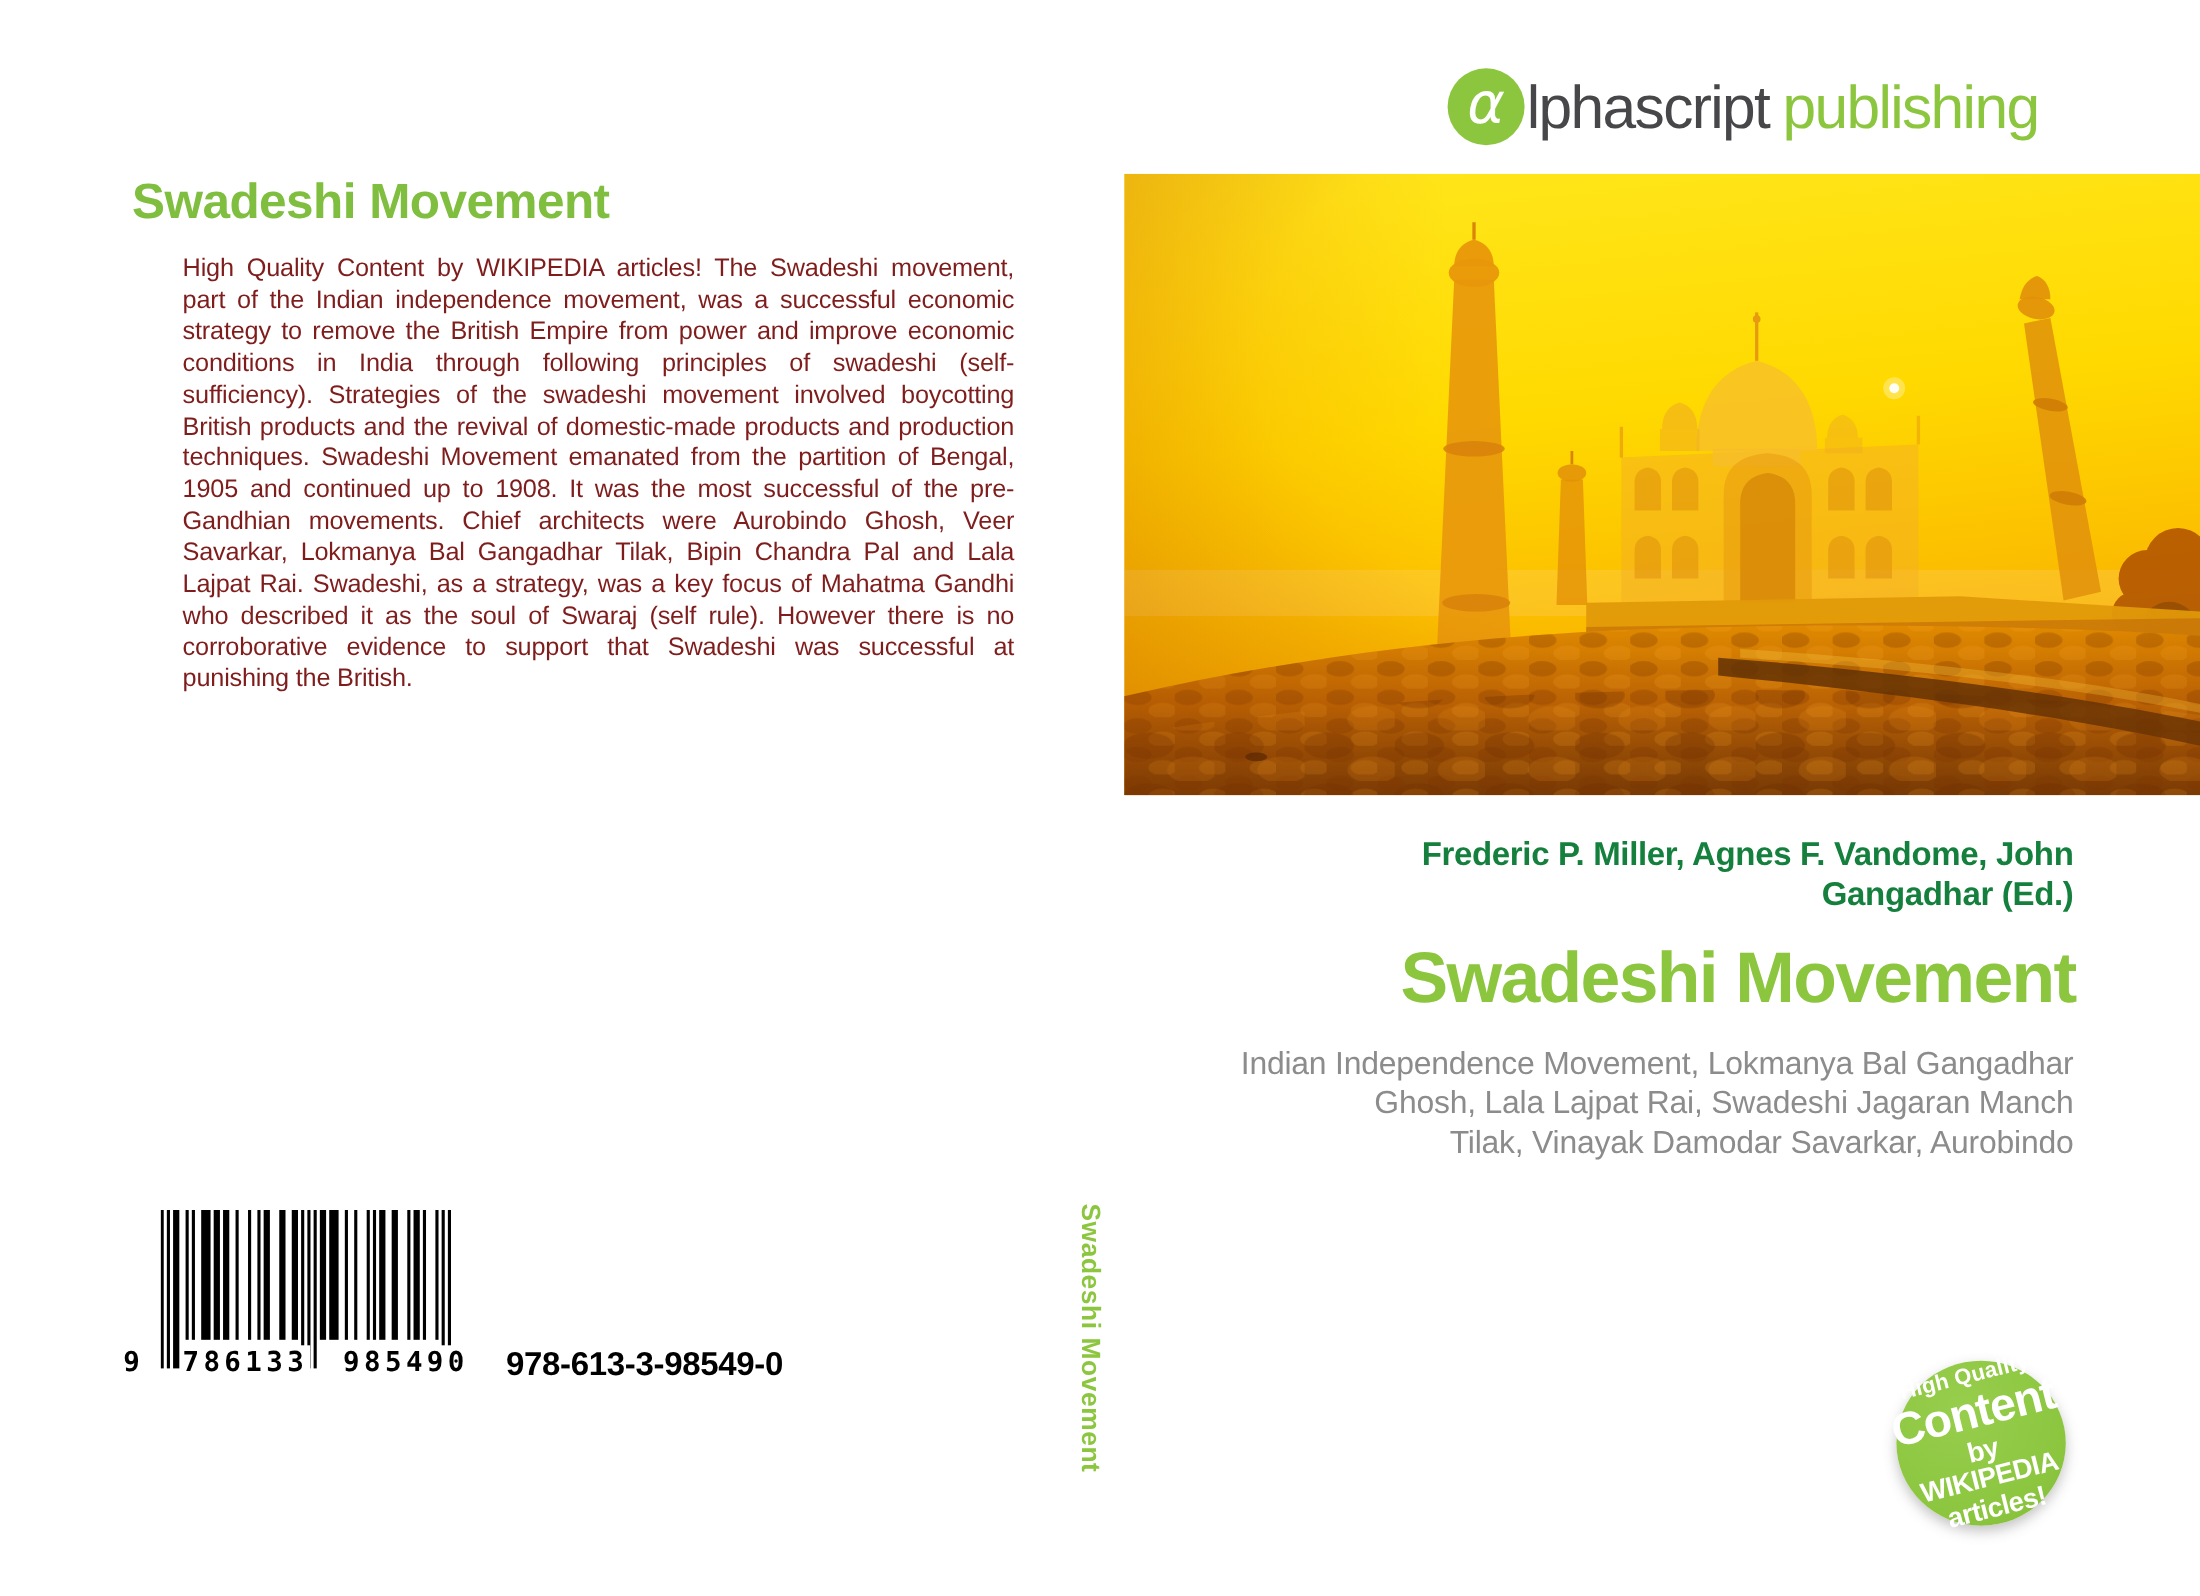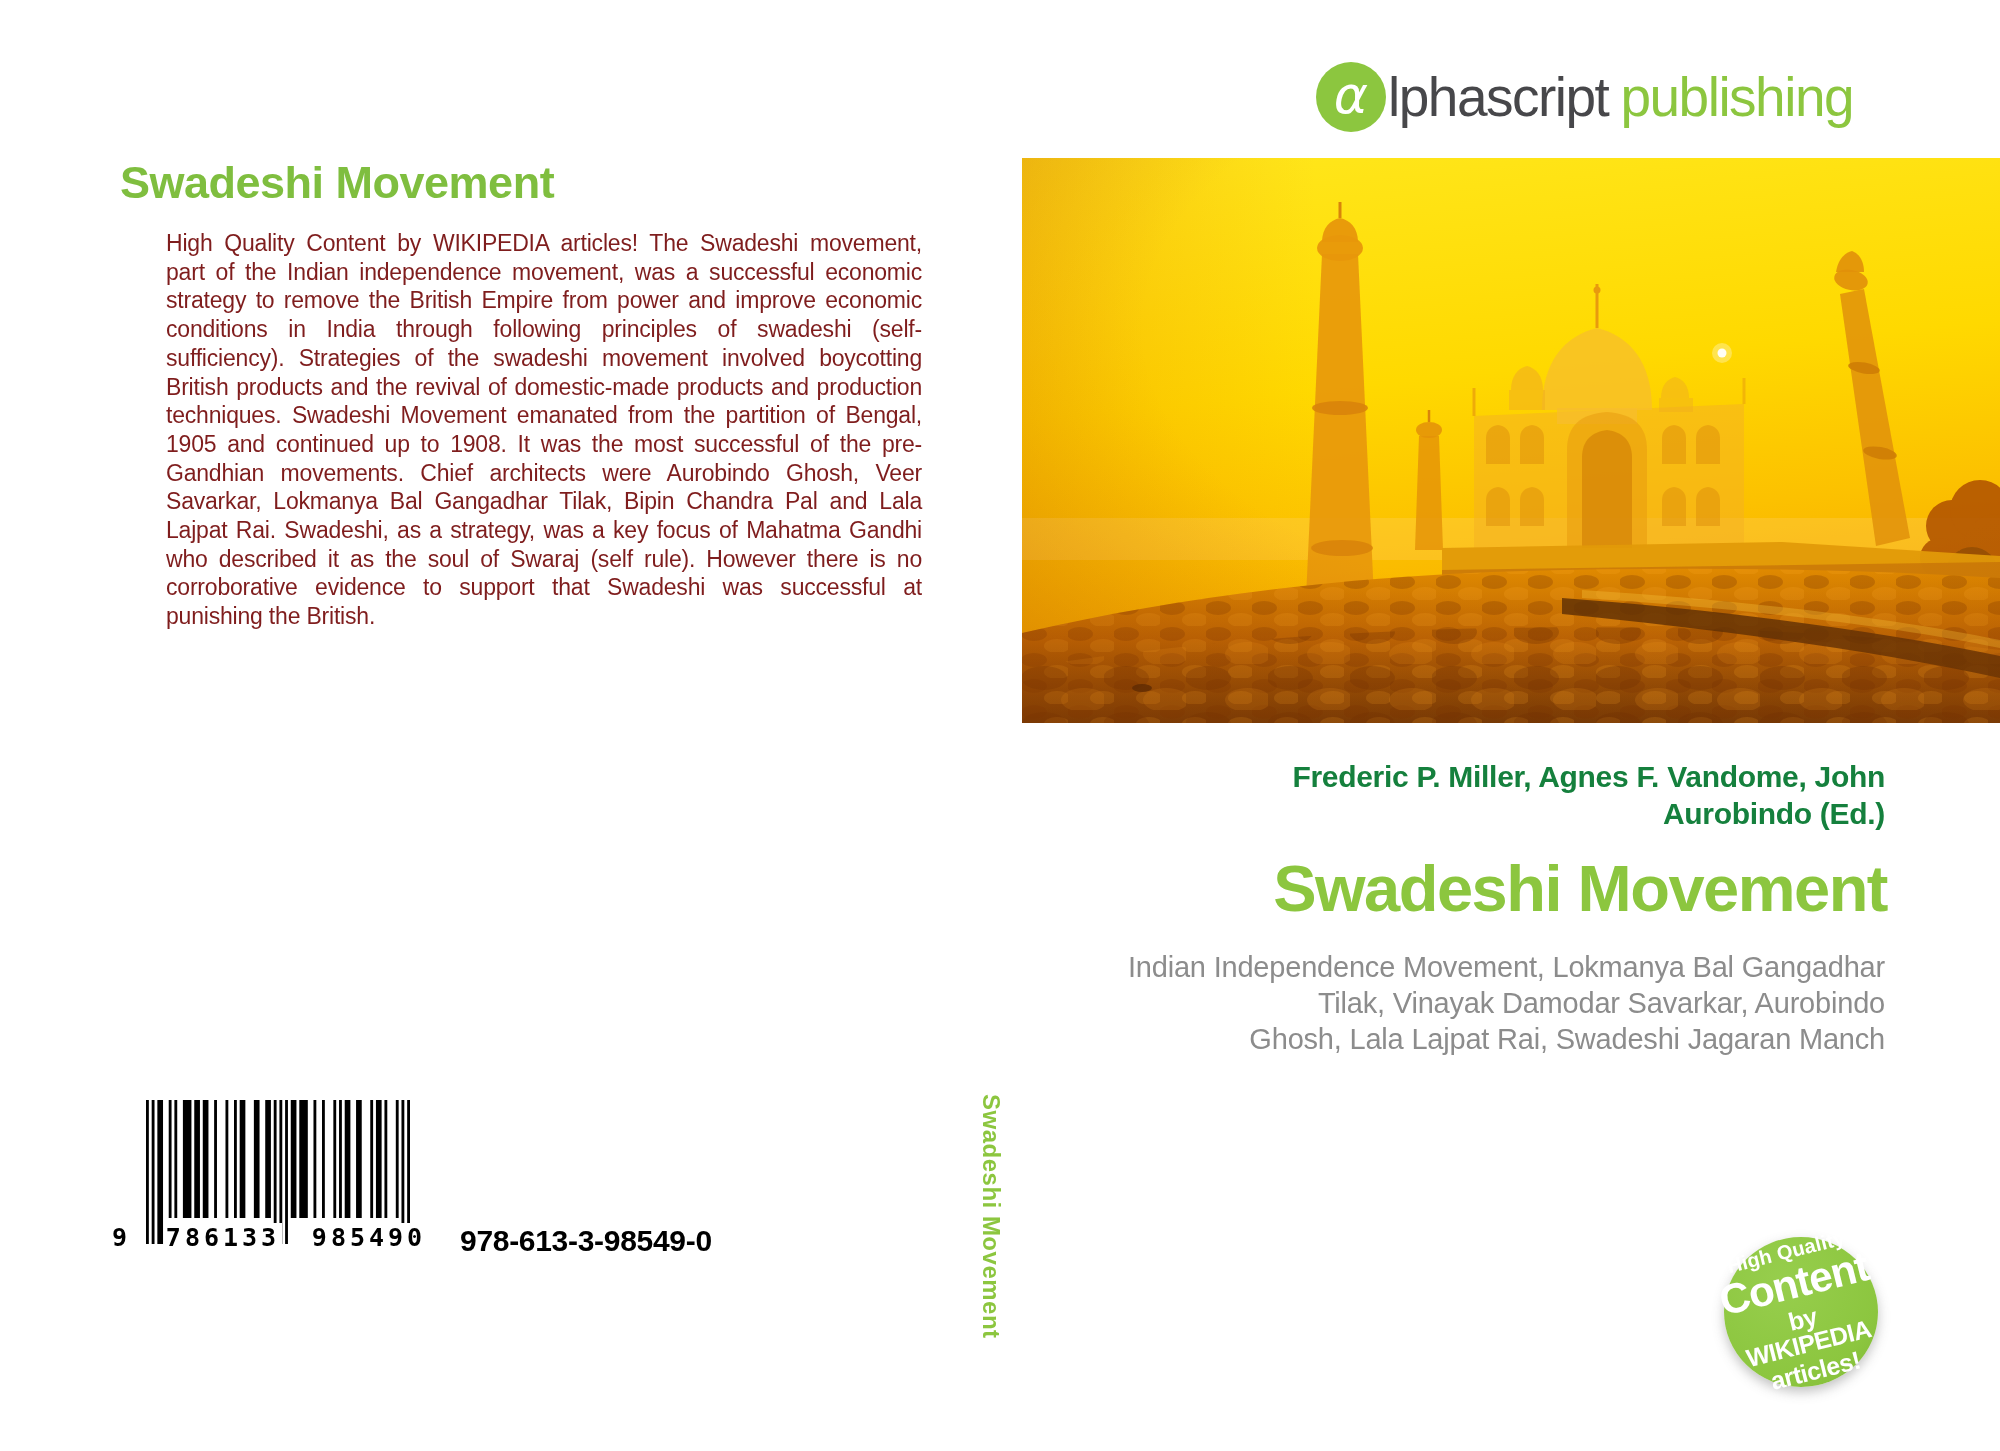--- a/index.html
+++ b/index.html
@@ -207,29 +207,29 @@
 
     <path d="M540,440 C700,452 850,472 978,498 L978,520 C850,492 700,472 540,456 Z" fill="#5C2E05" opacity="0.8"></path>
     <path d="M560,432 C720,442 870,460 978,482 L978,490 C870,468 720,450 560,440 Z" fill="#F7C23A" opacity="0.35"></path>
     <ellipse cx="120" cy="530" rx="10" ry="4" fill="#4A2202" opacity="0.8"></ellipse>
 
     <rect x="0" y="0" width="978" height="565" fill="url(#vign)"></rect>
   </svg>
 
   <div class="authors">
     <div>Frederic P. Miller, Agnes F. Vandome, John</div>
-    <div>Aurobindo (Ed.)</div>
+    <div>Gangadhar (Ed.)</div>
   </div>
 
   <div class="front-title">Swadeshi Movement</div>
 
   <div class="subtitle">
     <div>Indian Independence Movement, Lokmanya Bal Gangadhar</div>
+    <div>Ghosh, Lala Lajpat Rai, Swadeshi Jagaran Manch</div>
     <div>Tilak, Vinayak Damodar Savarkar, Aurobindo</div>
-    <div>Ghosh, Lala Lajpat Rai, Swadeshi Jagaran Manch</div>
   </div>
 
   <div class="spine-text">Swadeshi Movement</div>
 
   <div class="barcode">
     <svg id="bars-svg" width="266" height="146">
       <g id="bars-group" fill="#000000">
           <rect x="0.00" y="0" width="2.84" height="144"></rect>
           <rect x="5.68" y="0" width="2.84" height="144"></rect>
           <rect x="11.35" y="0" width="5.68" height="144"></rect>

